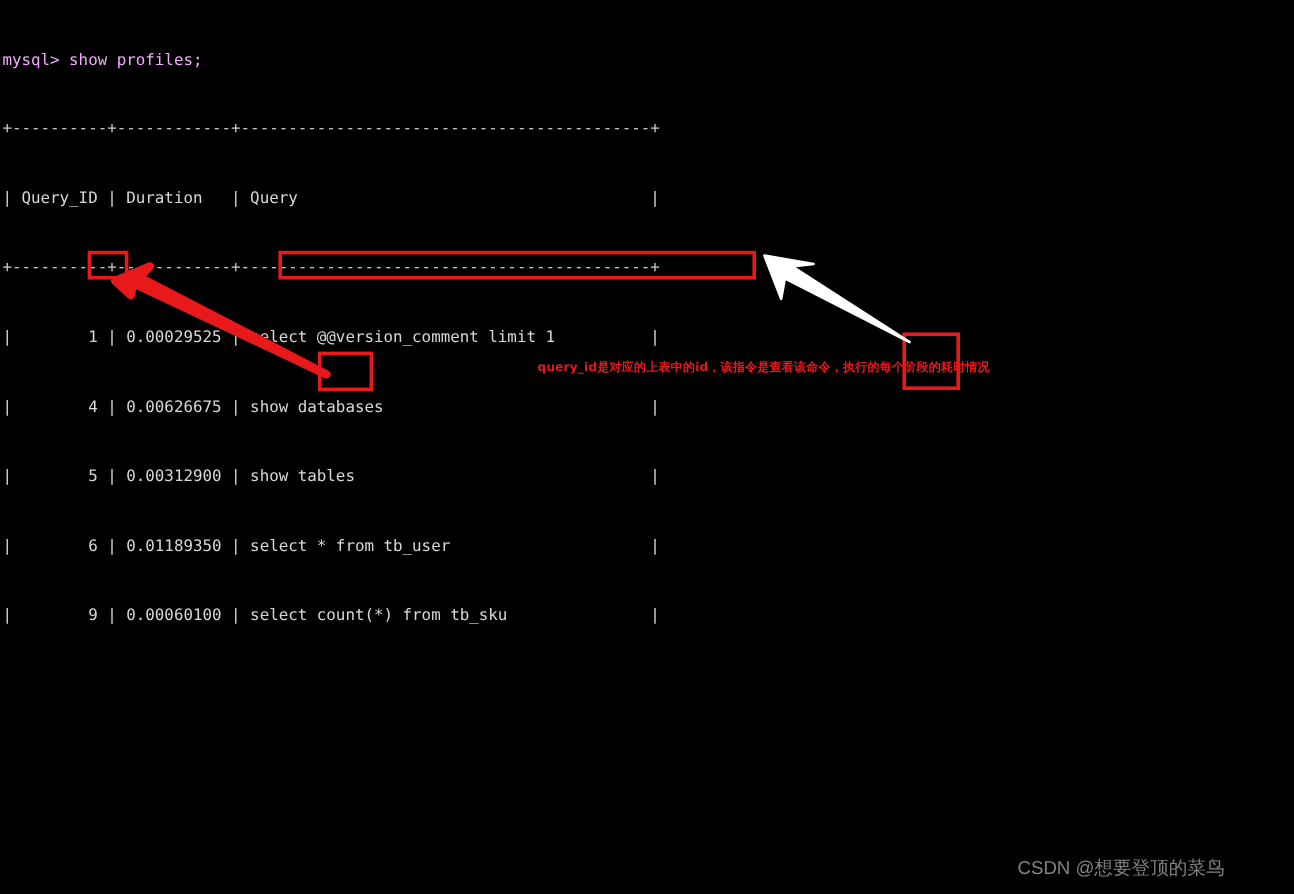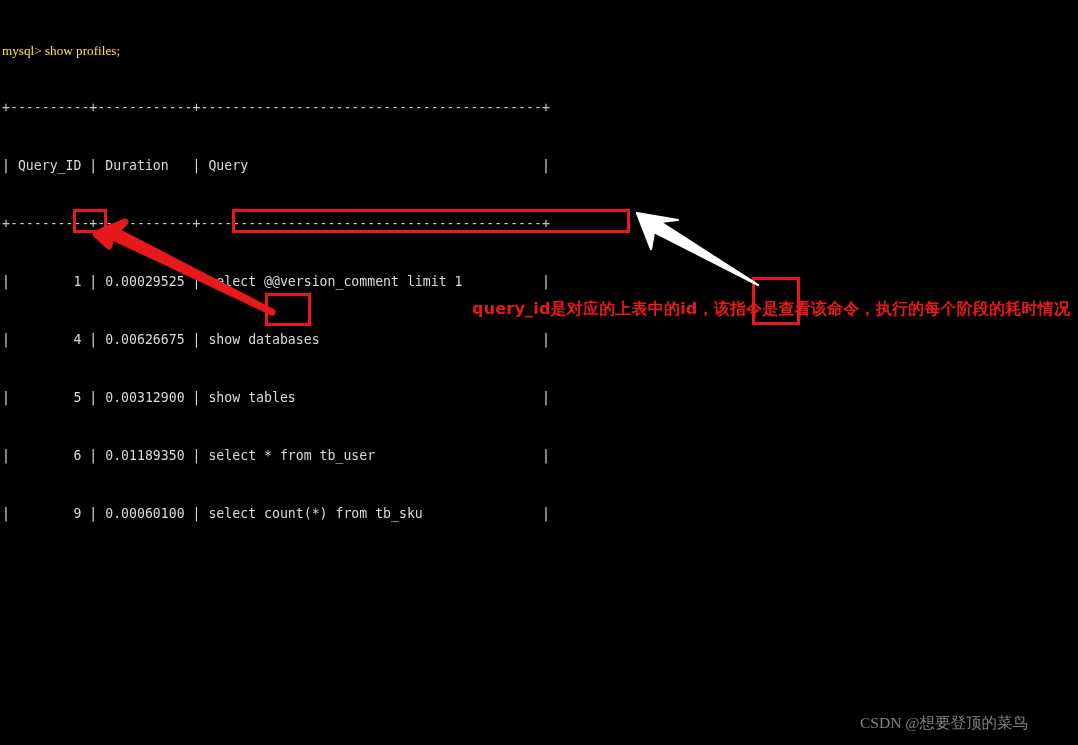--- a/index.html
+++ b/index.html
@@ -27,53 +27,51 @@
     font-size: 13.2px;
     line-height: 19.3px;
     white-space: pre;
     letter-spacing: 0px;
   }
   .term .line {
     white-space: pre;
     height: 19.3px;
   }
   .rule { color: #c8c8c8; }
-  .prompt { color: #fde047; font-family: Liberation Serif, serif; }
+  .prompt { color: #f0abfc; }
 
   
   .anno {
     position: absolute;
     left: 0; top: 0;
     width: 1078px; height: 745px;
     pointer-events: none;
   }
   .redbox {
     position: absolute;
     border: 3px solid #e8191b;
     box-sizing: border-box;
     background: transparent;
   }
   .cn-note {
     position: absolute;
     color: #e8191b;
     font-family: "DejaVu Sans", "Liberation Sans", sans-serif;
     font-weight: bold;
-    font-size: 16px;
+    font-size: 10px;
     white-space: nowrap;
     letter-spacing: 0.2px;
-    margin-left: 24px;
   }
   .watermark {
     position: absolute;
     color: #9a9a9a;
-    font-family: Liberation Serif, serif;
+    font-family: Liberation Sans, sans-serif;
     font-size: 15.5px;
     white-space: nowrap;
     opacity: 0.85;
-    margin-left: 12px;
   }
   svg.arrows {
     position: absolute;
     left: 0; top: 0;
     width: 1078px;
     height: 745px;
     overflow: visible;
   }
 </style>
 </head>

